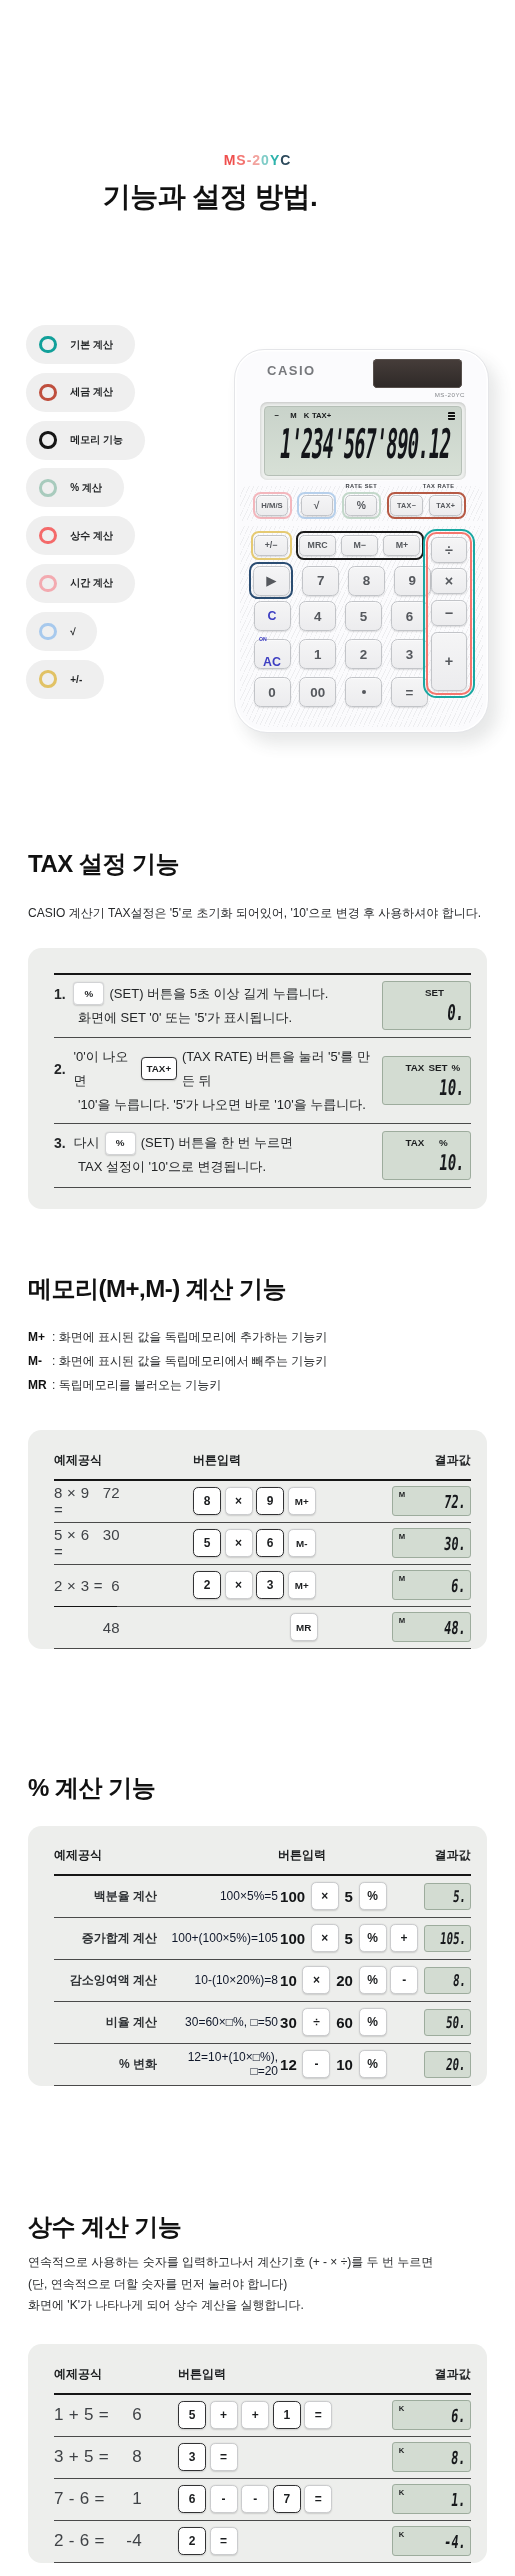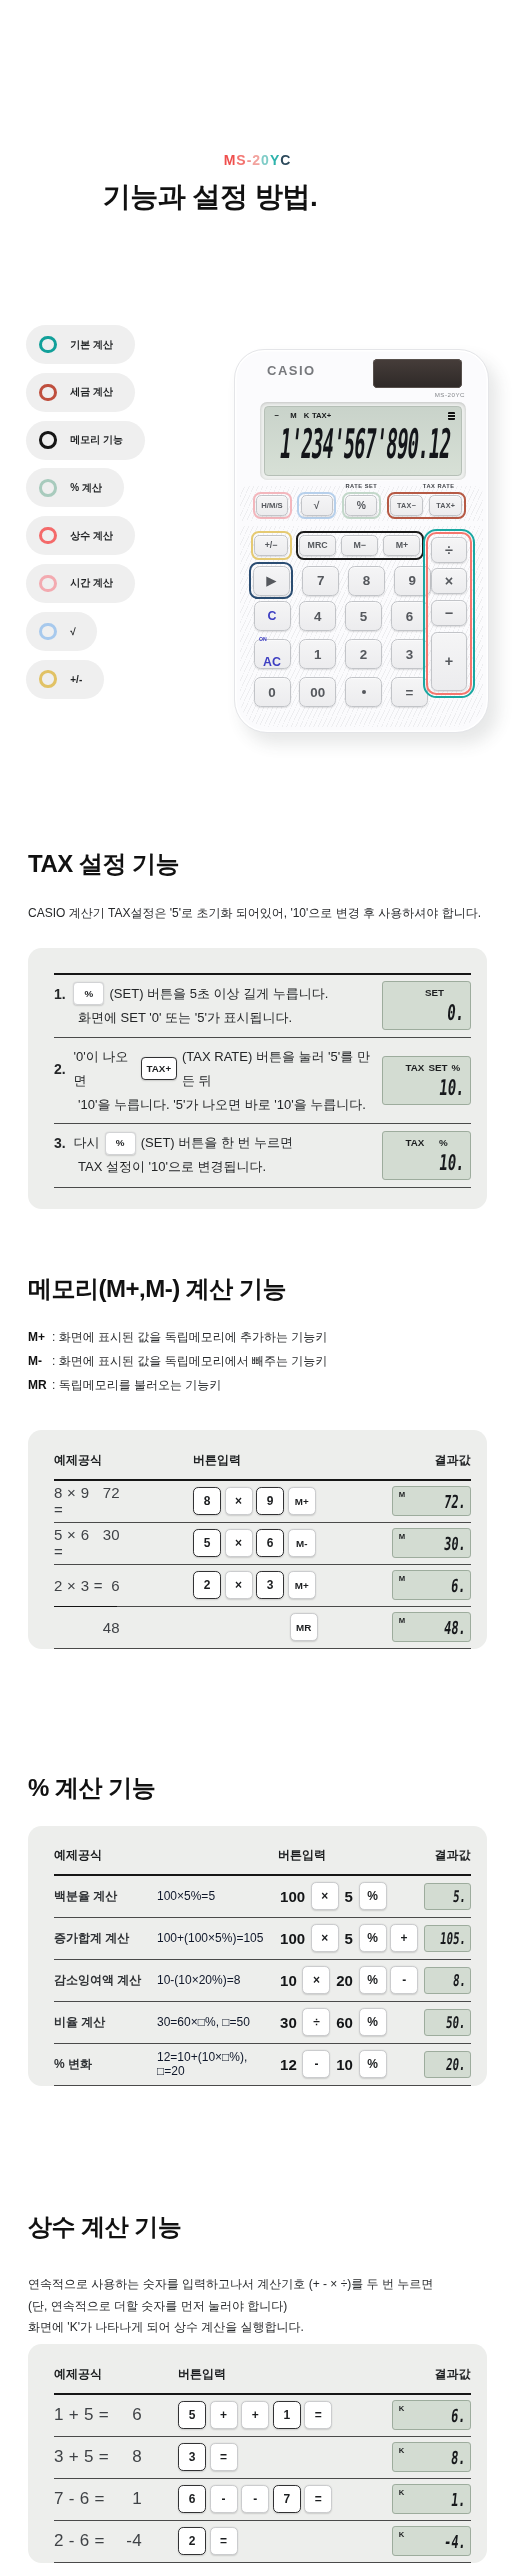--- a/index.html
+++ b/index.html
@@ -126,28 +126,28 @@
   
   #mem-legend{position:absolute;left:28px;top:1325px;font-size:12px;color:#27292b;}
   .leg-line{height:24px;display:flex;align-items:center;}
   .leg-key{font-weight:800;color:#111;min-width:24px;}
   
   #mem-box{top:1430px;padding:21.6px 16.5px 0 26px;}
   #pct-box{top:1826px;padding:20.6px 16.5px 0 26px;}
   #const-box{top:2344px;padding:21.6px 16.5px 0 26px;}
   .g-mem{grid-template-columns:139px 1fr 82px;}
   .g-memh{grid-template-columns:139px 1fr 82px;}
-  .g-pct{grid-template-columns:103px 121px 1fr 47px;}
+  .g-pct{grid-template-columns:103px 121px 1fr 47px;text-align:right;}
   .g-pcth{grid-template-columns:224px 1fr 47px;}
   .g-const{grid-template-columns:124px 1fr 82px;}
   .g-consth{grid-template-columns:124px 1fr 82px;}
   .pct-label{font-size:12px;font-weight:700;color:#2e3134;}
   .pct-formula{font-size:12px;color:#0f172a;}
   .expr-mem{width:66px;} .expr-const{width:88px;font-size:17px;}
-  #const-desc{top:2252px;margin-top:22px;}
+  #const-desc{top:2252px;}
 </style>
 </head>
 <body>
 
 <div class="model-code" id="model-code"><span style="color: rgb(239, 79, 77);">M</span><span style="color: rgb(243, 115, 111);">S</span><span style="color: rgb(241, 146, 141);">-</span><span style="color: rgb(242, 163, 158);">2</span><span style="color: rgb(127, 204, 199);">0</span><span style="color: rgb(46, 179, 172);">Y</span><span style="color: rgb(45, 74, 92);">C</span></div>
 <h1 class="page-title" style="margin:0;">기능과 설정 방법.</h1>
 
 <div id="features">
     <div class="pill">
       <span class="pill-ring" style="border-color: rgb(18, 160, 154);"></span>

